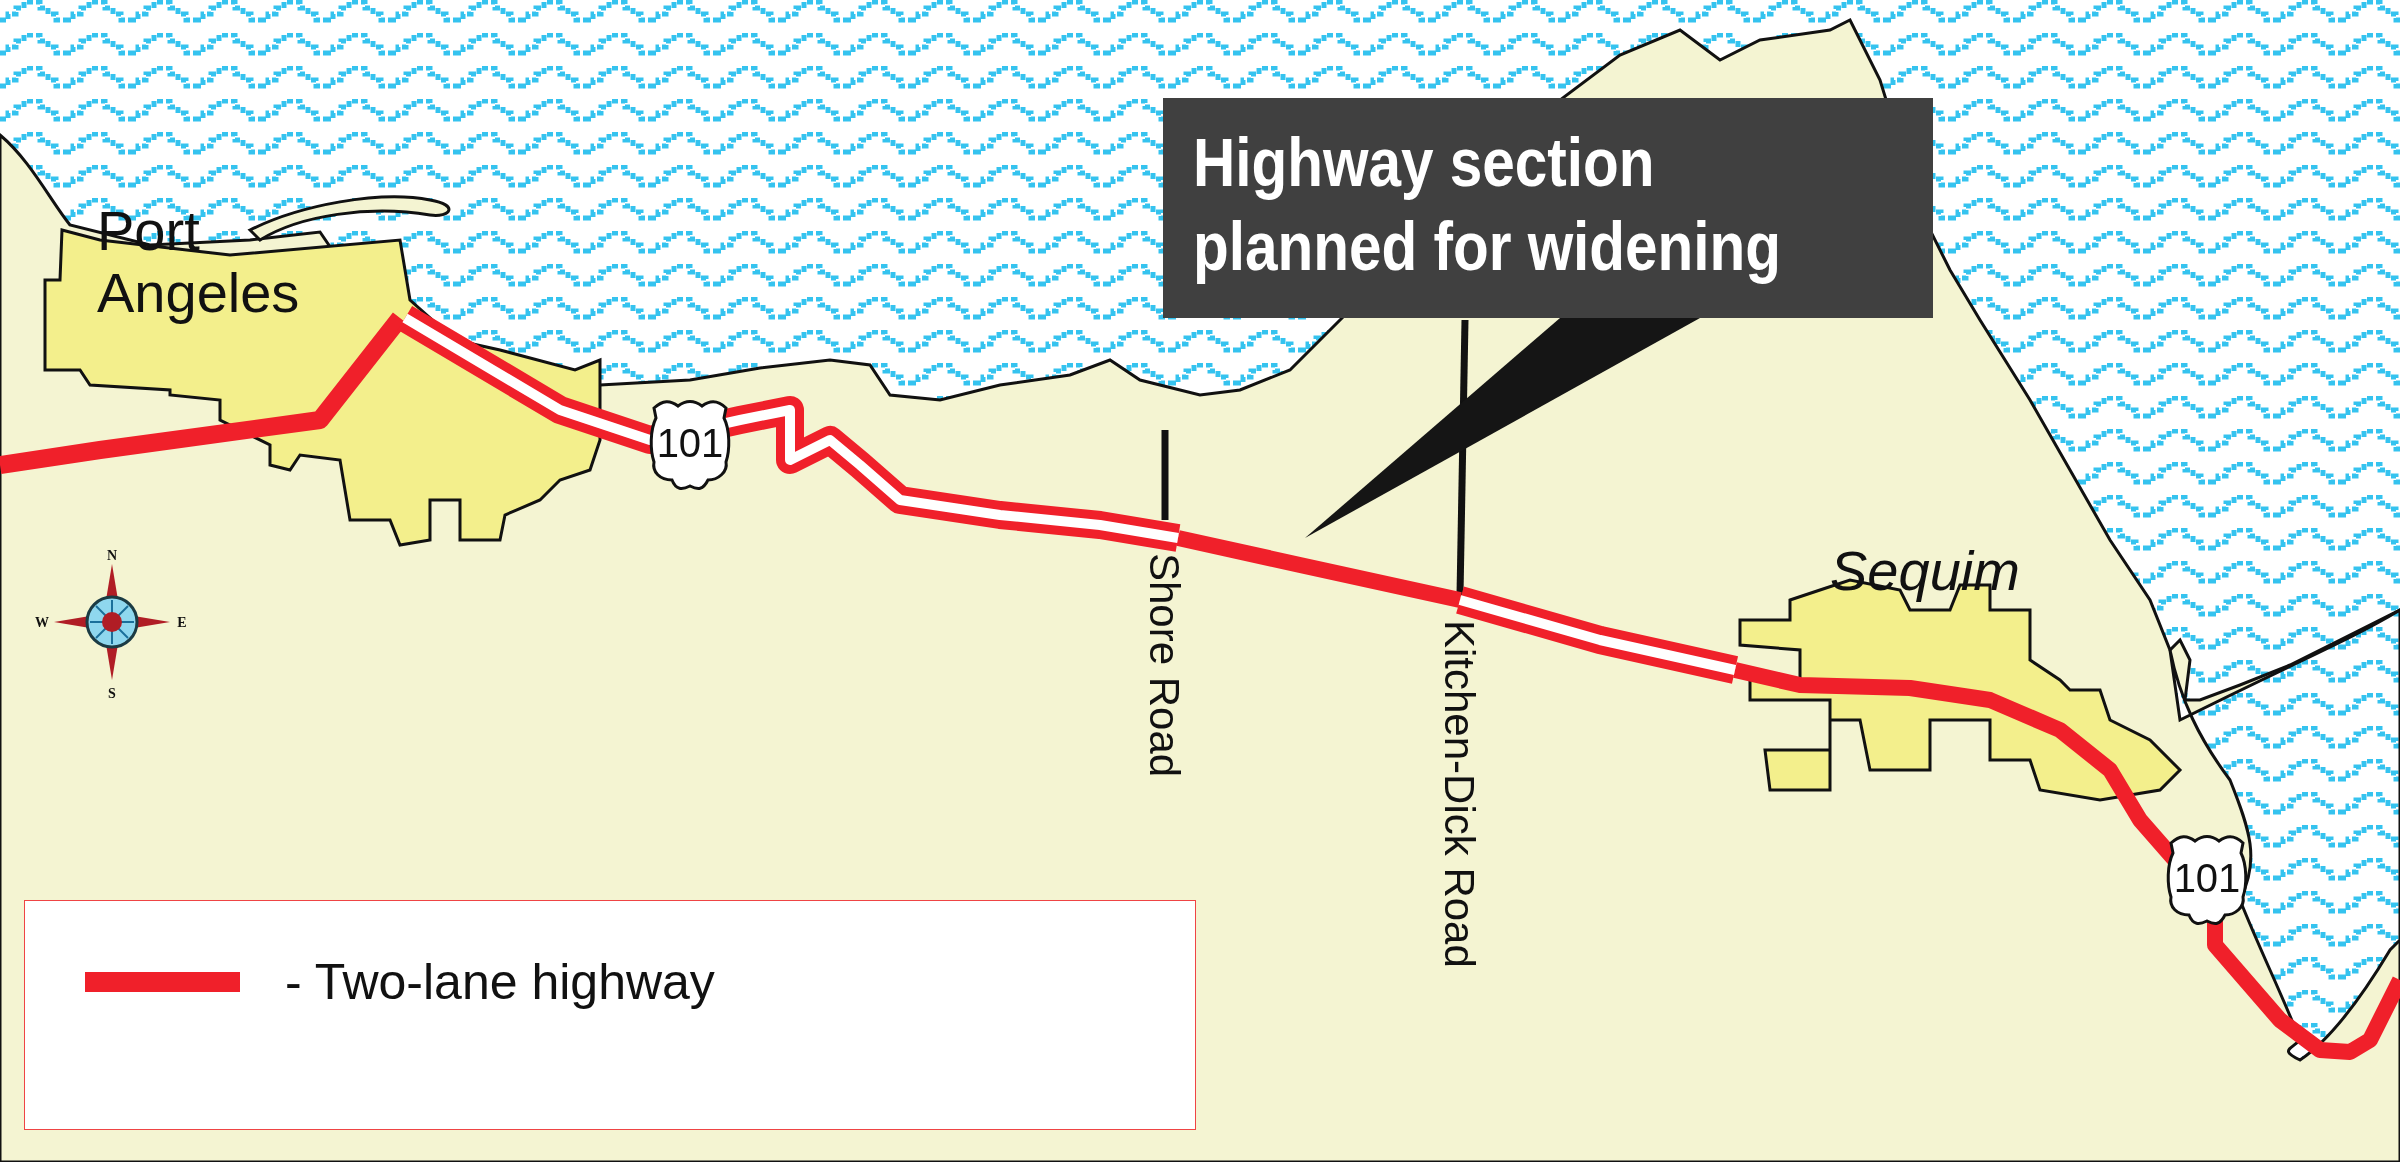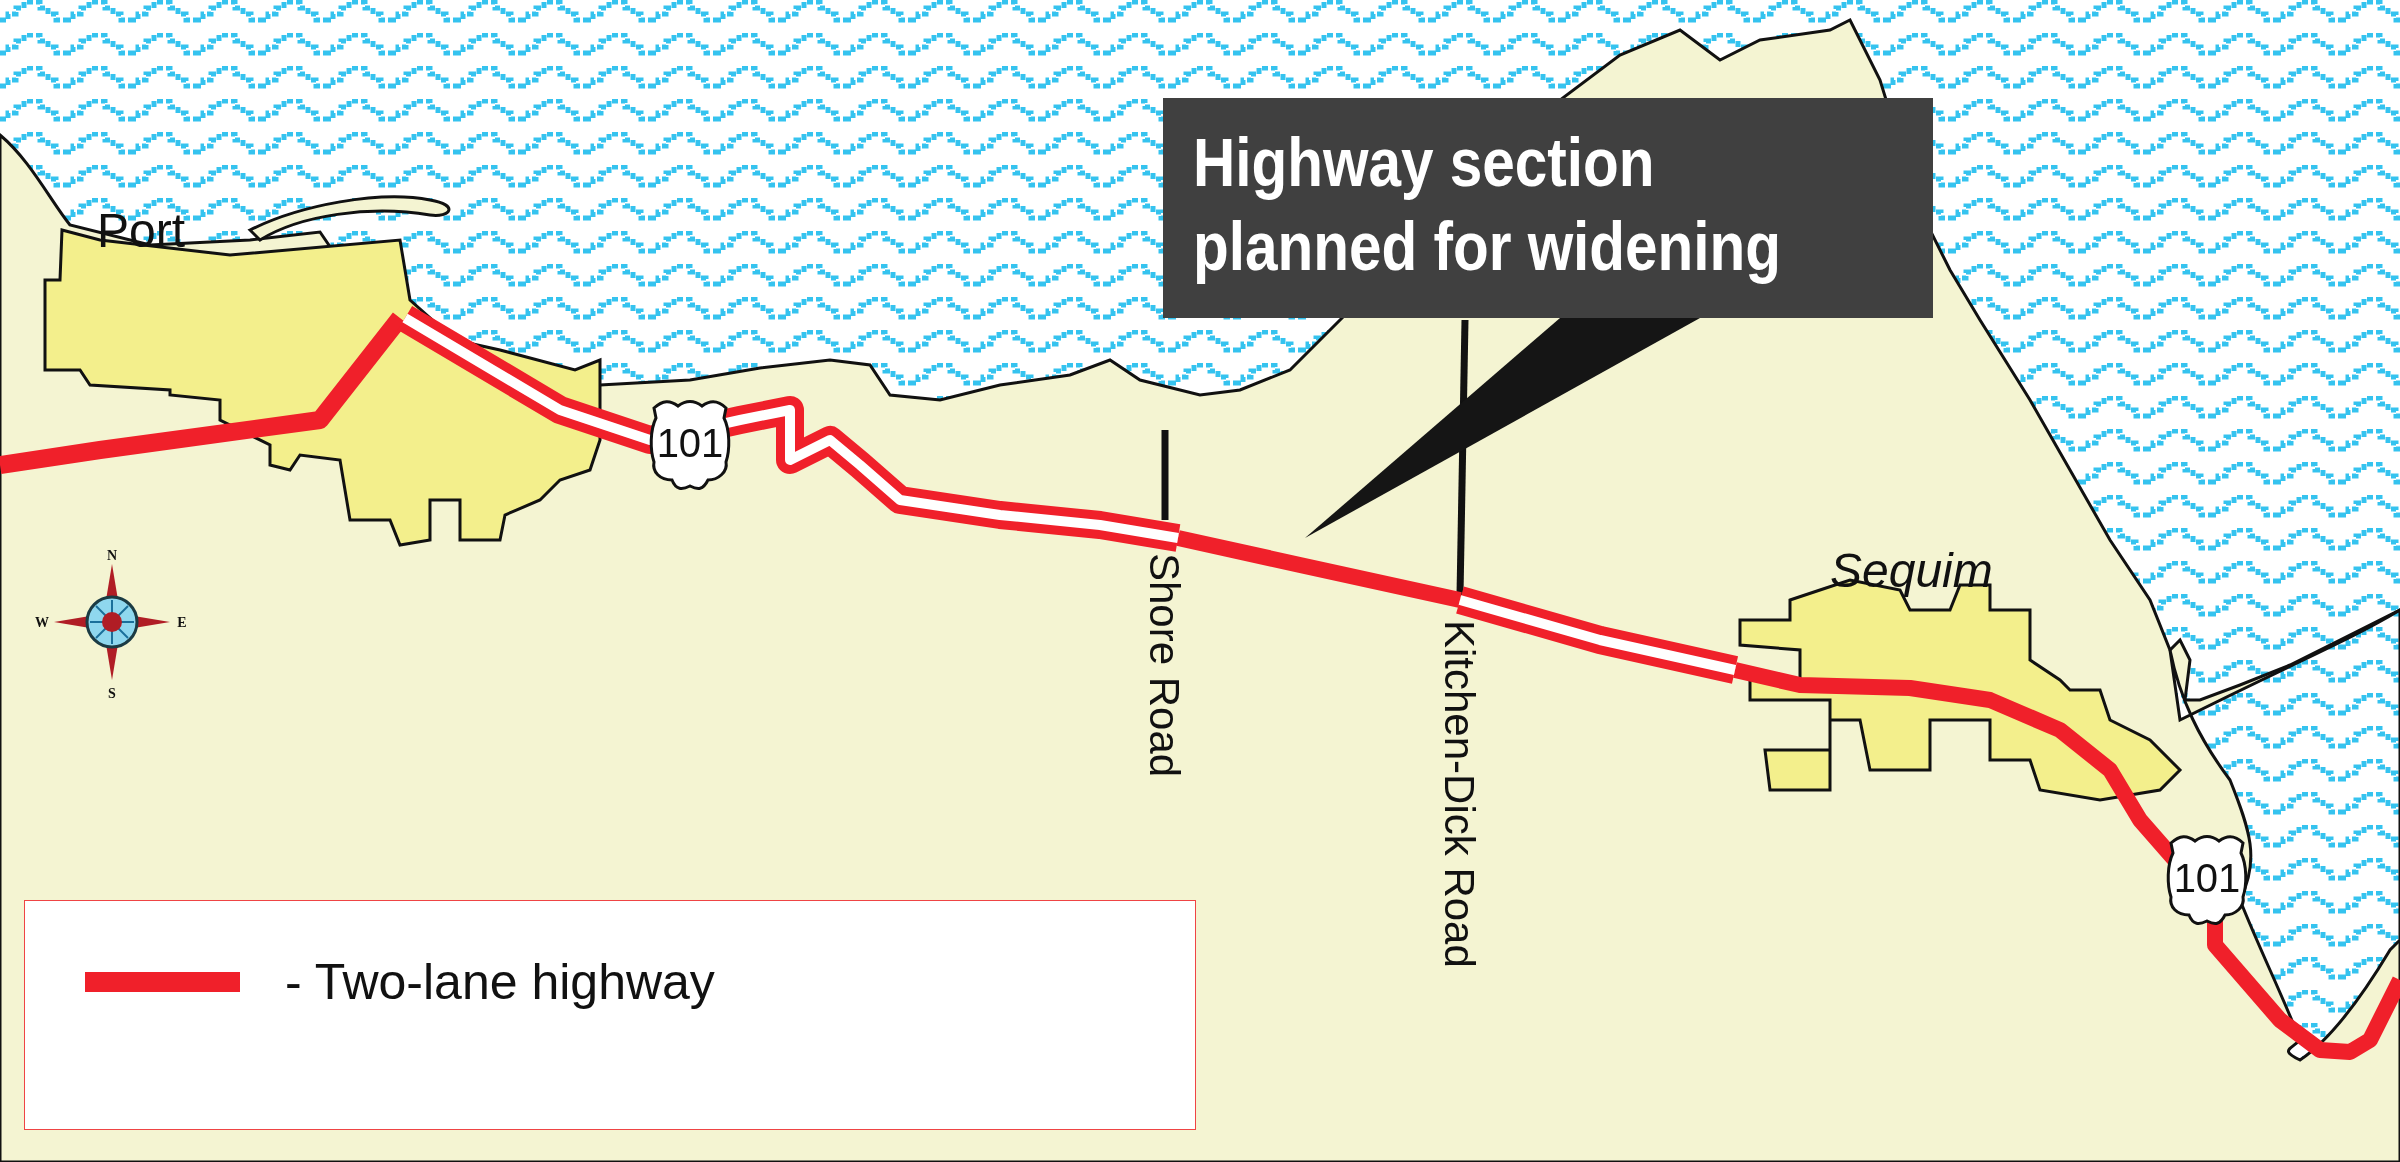--- a/index.html
+++ b/index.html
@@ -1,19 +1,19 @@
 <!DOCTYPE html>
 <html><head>
 <meta charset="utf-8">
 <style>
   html, body { margin: 0; padding: 0; }
   body { width: 2400px; height: 1162px; overflow: hidden; background: #f4f4d2; position: relative; font-family: "Liberation Sans", sans-serif; }
   #map { position: absolute; left: 0; top: 0; width: 2400px; height: 1162px; }
   .label { position: absolute; color: #111; font-family: "Liberation Sans", sans-serif; white-space: nowrap; }
-  .city-label { font-size: 48px; line-height: 62px; }
+  .city-label { font-size: 56px; line-height: 62px; }
   .road-label { font-size: 42px; transform-origin: 0 0; transform: rotate(90deg); }
   #callout { position: absolute; left: 1163px; top: 98px; width: 770px; height: 220px; background: #404040; }
   #callout-text { position: absolute; left: 30px; top: 22px; color: #fff; font-family: "Liberation Sans", sans-serif; font-weight: bold; font-size: 68px; line-height: 84px; transform: scaleX(0.86); transform-origin: 0 0; white-space: nowrap; }
   #legend { position: absolute; left: 24px; top: 900px; width: 1172px; height: 230px; background: #fff; border: 1px solid #ef4444; box-sizing: border-box; }
   .legend-row { position: absolute; left: 60px; display: flex; align-items: center; }
   .legend-swatch { width: 155px; height: 20px; position: relative; margin-right: 45px; }
   .swatch-two { background: #f0202a; }
   .swatch-four { background: #f0202a; height: 26px; }
   .swatch-four::after { content: ""; position: absolute; left: 0; right: 0; top: 11px; height: 4px; background: #fff; }
   .legend-text { font-size: 50px; color: #111; }
@@ -82,20 +82,21 @@
     <circle r="10" fill="#b01d25"></circle>
     <text x="0" y="-62" text-anchor="middle" font-family="'Liberation Serif', serif" font-weight="bold" font-size="14" fill="#111">N</text>
     <text x="0" y="76" text-anchor="middle" font-family="'Liberation Serif', serif" font-weight="bold" font-size="14" fill="#111">S</text>
     <text x="-70" y="5" text-anchor="middle" font-family="'Liberation Serif', serif" font-weight="bold" font-size="14" fill="#111">W</text>
     <text x="70" y="5" text-anchor="middle" font-family="'Liberation Serif', serif" font-weight="bold" font-size="14" fill="#111">E</text>
   </g>
 </svg>
 
 <div class="label city-label" style="left:97px; top:200px;">
   <div>Port</div>
+  <div>Angeles</div>
 </div>
 <div class="label city-label" style="left:1830px; top:540px;font-style:italic;">Sequim</div>
 
 <div class="label road-label" style="left:1188px; top:553px;">Shore Road</div>
 <div class="label road-label" style="left:1483px; top:620px;">Kitchen-Dick Road</div>
 
 <div id="callout">
   <div id="callout-text">
     <div>Highway section</div>
     <div>planned for widening</div>

